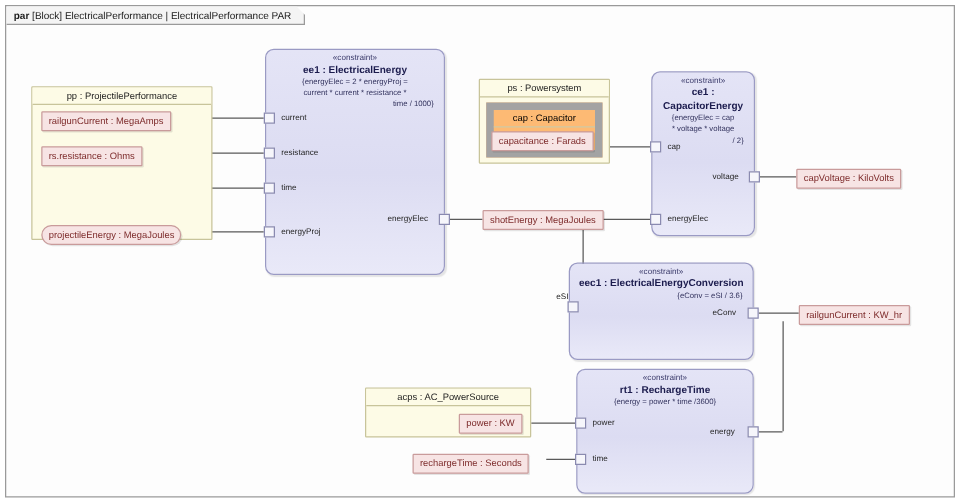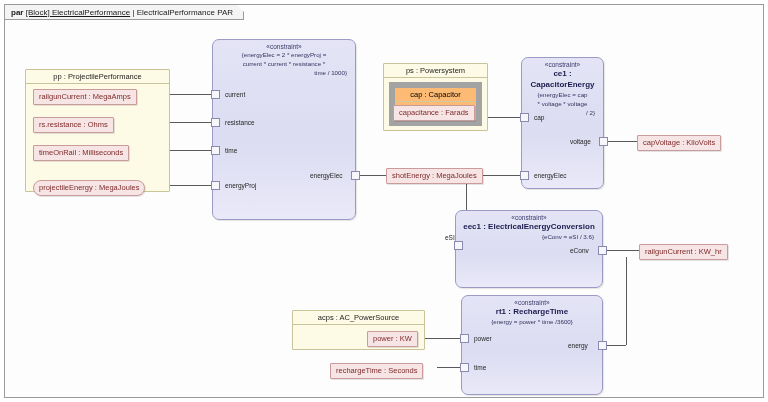--- a/index.html
+++ b/index.html
@@ -32,21 +32,21 @@
     border-right: 1px solid #9a9a9a;
     border-bottom: 1px solid #9a9a9a;
     font-size: 8px;
     line-height: 13px;
     color: #1a1a1a;
     white-space: nowrap;
     
     clip-path: polygon(0 0, calc(100% - 7px) 0, 100% 7px, 100% 100%, 0 100%);
   }
   #diagram-header b { font-weight: bold; }
-  #diagram-header .kw { font-weight: normal; text-decoration: underline; }
+  #diagram-header .kw { font-weight: normal; }
 
   
   .node {
     position: absolute;
     font-size: 7px;
     color: #202020;
   }
 
   
   .part-block {
@@ -182,25 +182,25 @@
 
     <div class="edge h" style="left:420px; top:333px; width:36px;"></div>
 
     <div class="edge h" style="left:432px; top:362px; width:24px;"></div>
 
     <div class="node part-block" style="left:20px; top:64px; width:145px; height:123px;">
       <div class="part-title">pp : ProjectilePerformance</div>
     </div>
     <div class="value-chip" style="left:28px; top:84px;">railgunCurrent : MegaAmps</div>
     <div class="value-chip" style="left:28px; top:112px;">rs.resistance : Ohms</div>
-    <div class="value-chip" style="left:28px; top:140px;">timeOnRail : Milliseconds</div>
     <div class="value-chip" style="left:28px; top:175px;border-radius:8px;">projectileEnergy : MegaJoules</div>
 
     <div class="node constraint-block" style="left:207px; top:34px; width:144px; height:181px;">
       <div class="cb-stereo">«constraint»</div>
+      <div class="cb-name">ee1 : ElectricalEnergy</div>
       <div class="cb-expr">{energyElec = 2 * energyProj =</div>
       <div class="cb-expr">current * current * resistance *</div>
       <div class="cb-expr right">time / 1000}</div>
     </div>
 
     <div class="port" style="left:206px; top:85px;"></div>
     <div class="port-label" style="left:220px; top:86px;">current</div>
 
     <div class="port" style="left:206px; top:113px;"></div>
     <div class="port-label" style="left:220px; top:114px;">resistance</div>

